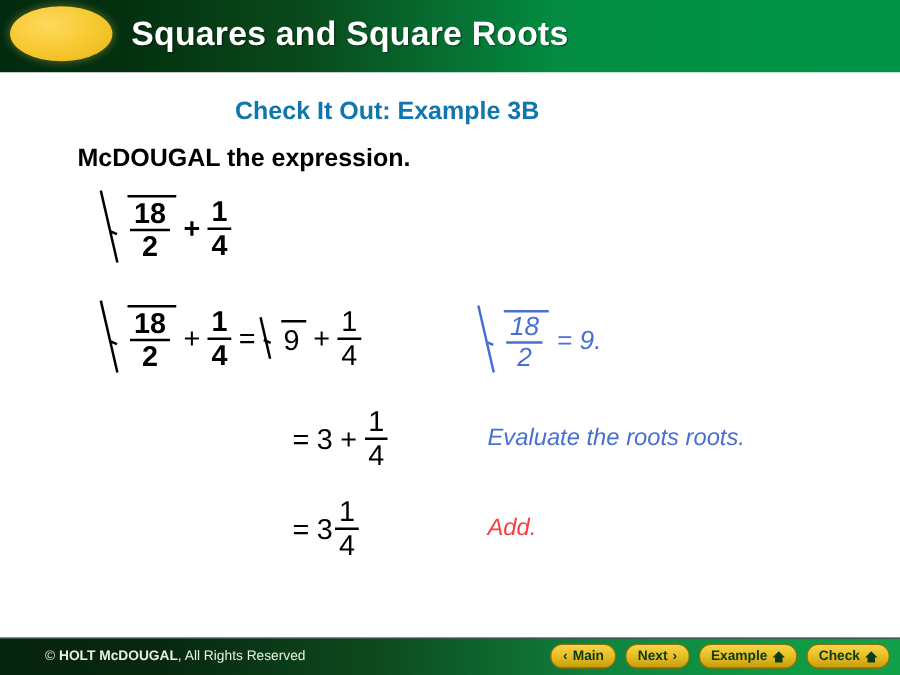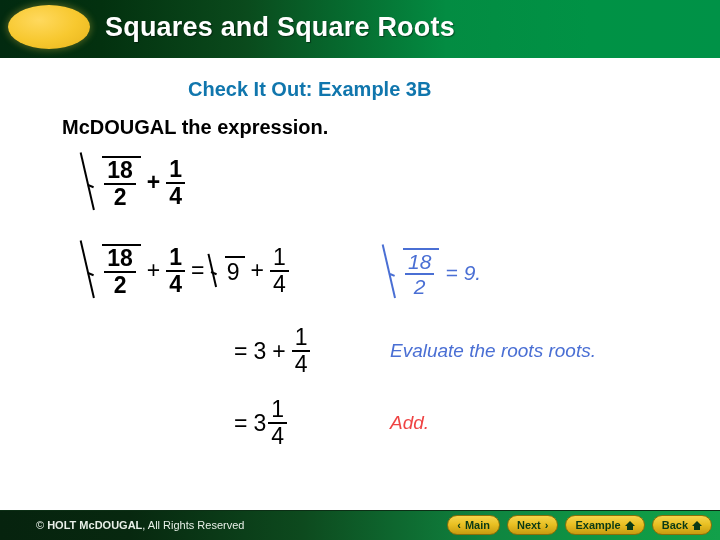--- a/index.html
+++ b/index.html
@@ -390,17 +390,17 @@
     </div>
     <div class="navbtn">
       <span>Next</span>
       <span class="glyph">›</span>
     </div>
     <div class="navbtn">
       <span>Example</span>
       <span class="home-icon"></span>
     </div>
     <div class="navbtn">
-      <span>Back</span>
+      <span>Check</span>
       <span class="home-icon"></span>
     </div>
   </div>
 </div>
 
 </body></html>

